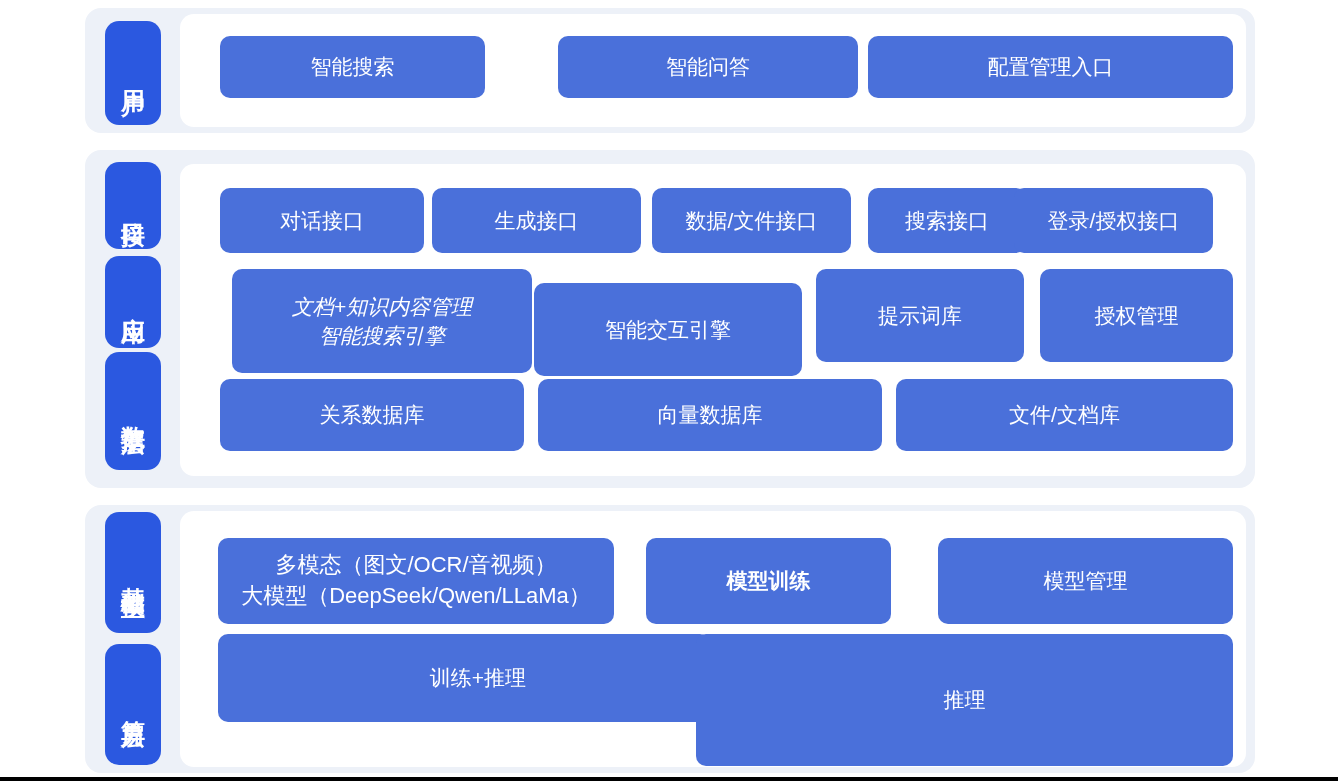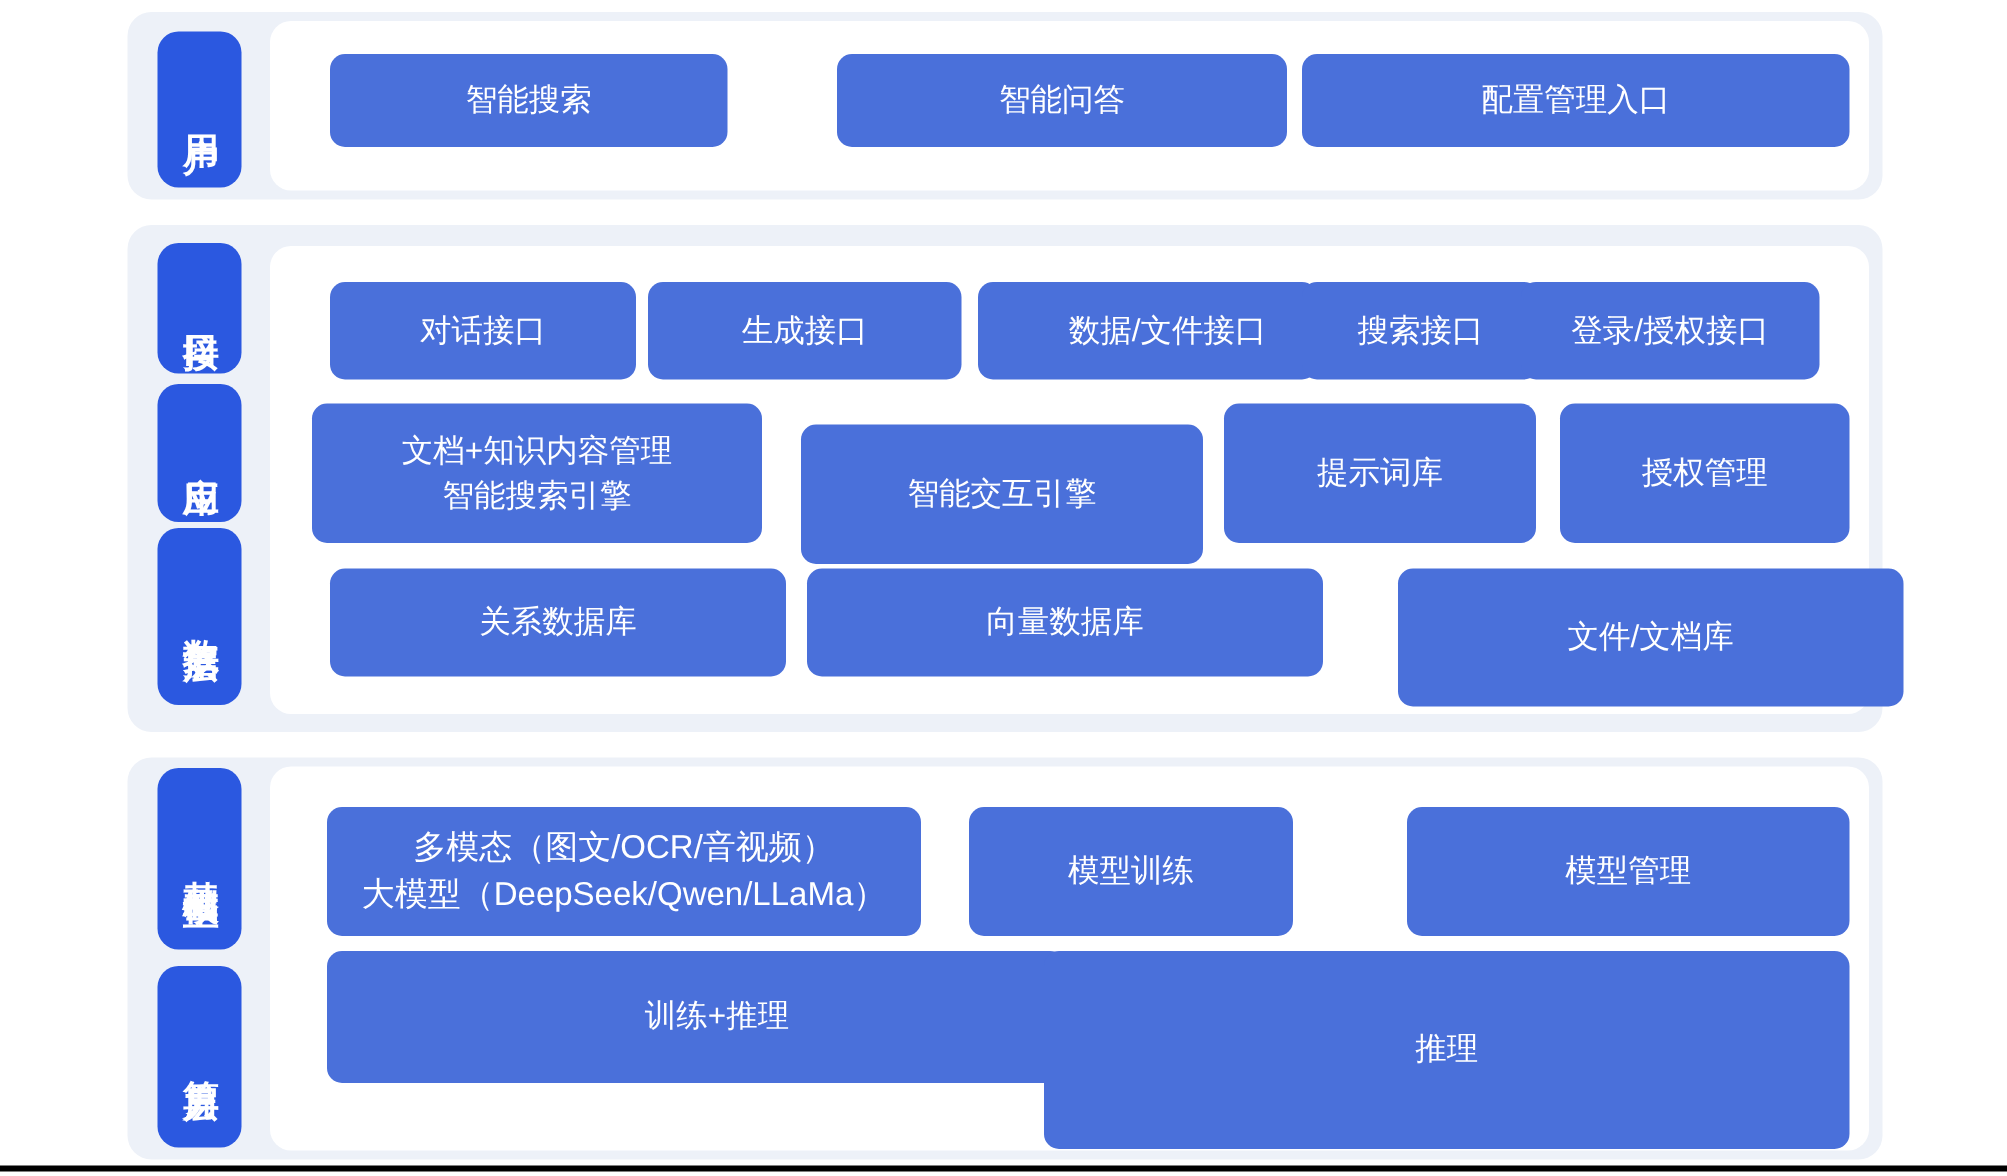--- a/index.html
+++ b/index.html
@@ -72,69 +72,69 @@
 <div class="layer-label" style="top:352px;height:118px;">
   <span>数据层</span>
 </div>
 
 <div class="node" style="left:220px;top:188px;width:204px;height:65px;">
   <span>对话接口</span>
 </div>
 <div class="node" style="left:432px;top:188px;width:209px;height:65px;">
   <span>生成接口</span>
 </div>
-<div class="node" style="left:652px;top:188px;width:199px;height:65px;padding-left:27px;">
+<div class="node" style="left:652px;top:188px;width:199px;height:65px;">
   <span>数据/文件接口</span>
 </div>
 <div class="node" style="left:868px;top:188px;width:158px;height:65px;">
   <span>搜索接口</span>
 </div>
 <div class="node" style="left:1014px;top:188px;width:199px;height:65px;">
   <span>登录/授权接口</span>
 </div>
 
-<div class="node" style="left:208px;top:269px;width:300px;height:93px;">
+<div class="node" style="left:232px;top:269px;width:300px;height:104px;font-style:italic;">
   <span>文档+知识内容管理
 智能搜索引擎</span>
 </div>
 <div class="node" style="left:534px;top:283px;width:268px;height:93px;">
   <span>智能交互引擎</span>
 </div>
 <div class="node" style="left:816px;top:269px;width:208px;height:93px;">
   <span>提示词库</span>
 </div>
 <div class="node" style="left:1040px;top:269px;width:193px;height:93px;">
   <span>授权管理</span>
 </div>
 
 <div class="node" style="left:220px;top:379px;width:304px;height:72px;">
   <span>关系数据库</span>
 </div>
 <div class="node" style="left:538px;top:379px;width:344px;height:72px;">
   <span>向量数据库</span>
 </div>
-<div class="node" style="left:932px;top:379px;width:337px;height:92px;">
+<div class="node" style="left:896px;top:379px;width:337px;height:72px;">
   <span>文件/文档库</span>
 </div>
 
 <div class="band" style="top:505px;height:268px;"></div>
 <div class="panel" style="top:511px;height:256px;"></div>
 
 <div class="layer-label" style="top:512px;height:121px;">
   <span>基础模型</span>
 </div>
 <div class="layer-label" style="top:644px;height:121px;">
   <span>算力层</span>
 </div>
 
 <div class="node big" style="left:218px;top:538px;width:396px;height:86px;">
   <span>多模态（图文/OCR/音视频）
 大模型（DeepSeek/Qwen/LLaMa）</span>
 </div>
-<div class="node" style="left:646px;top:538px;width:216px;height:86px;">
+<div class="node" style="left:646px;top:538px;width:245px;height:86px;font-weight:bold;">
   <span>模型训练</span>
 </div>
 <div class="node" style="left:938px;top:538px;width:295px;height:86px;">
   <span>模型管理</span>
 </div>
 
 <div class="node" style="left:218px;top:634px;width:464px;height:88px;padding-left:28px;">
   <span>训练+推理</span>
 </div>
 <div class="node" style="left:696px;top:634px;width:537px;height:132px;">

